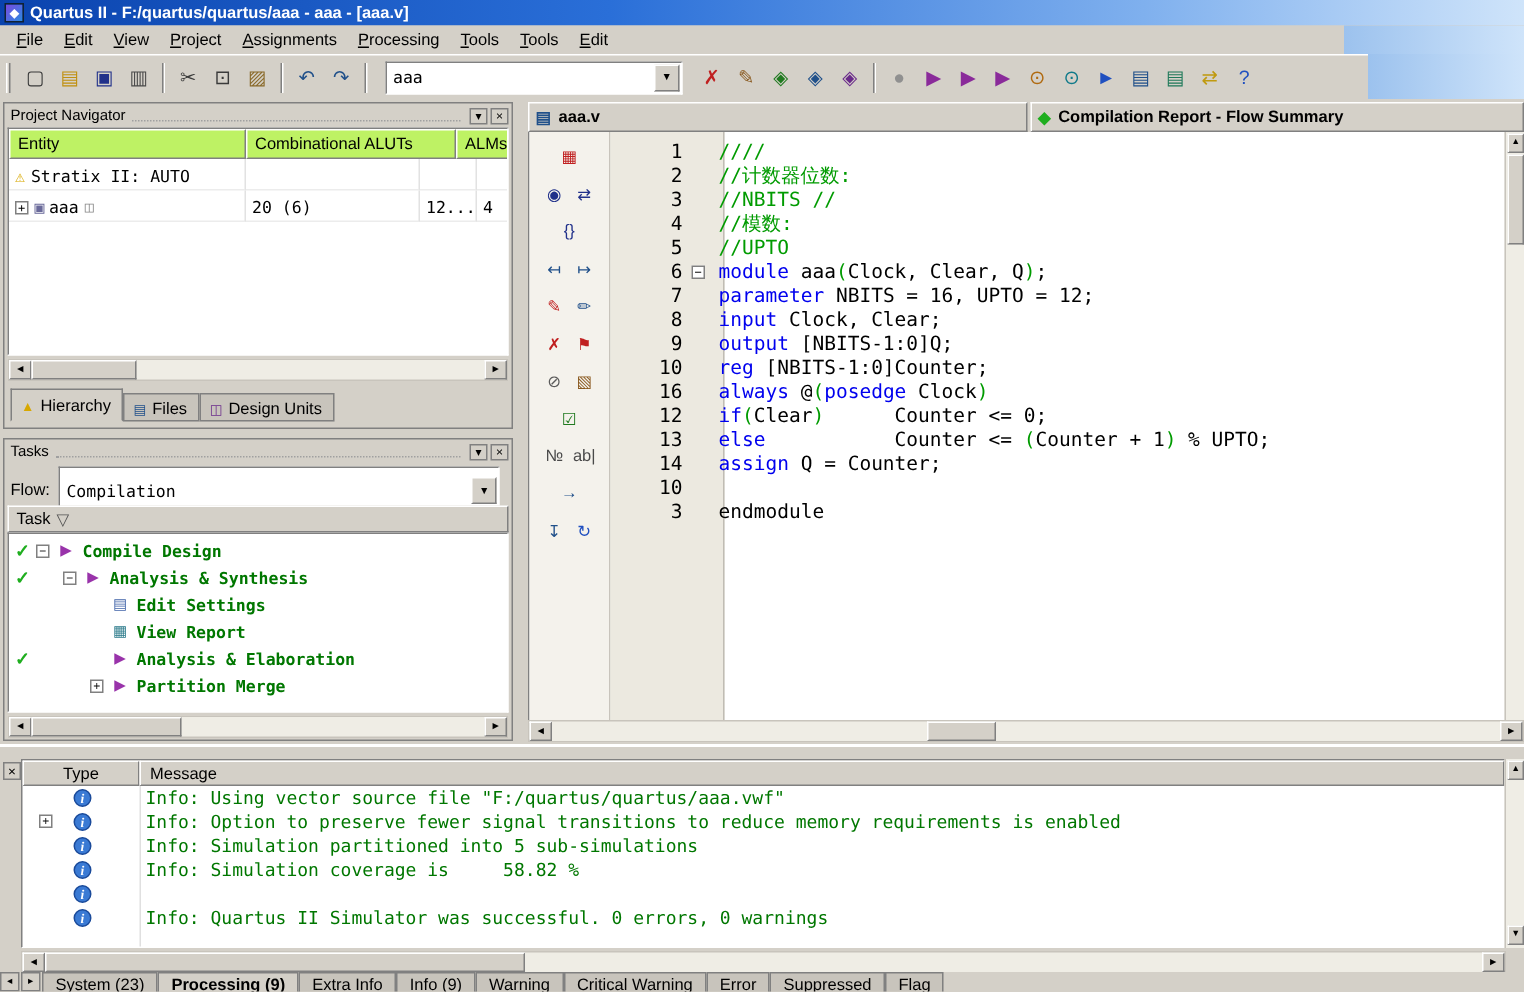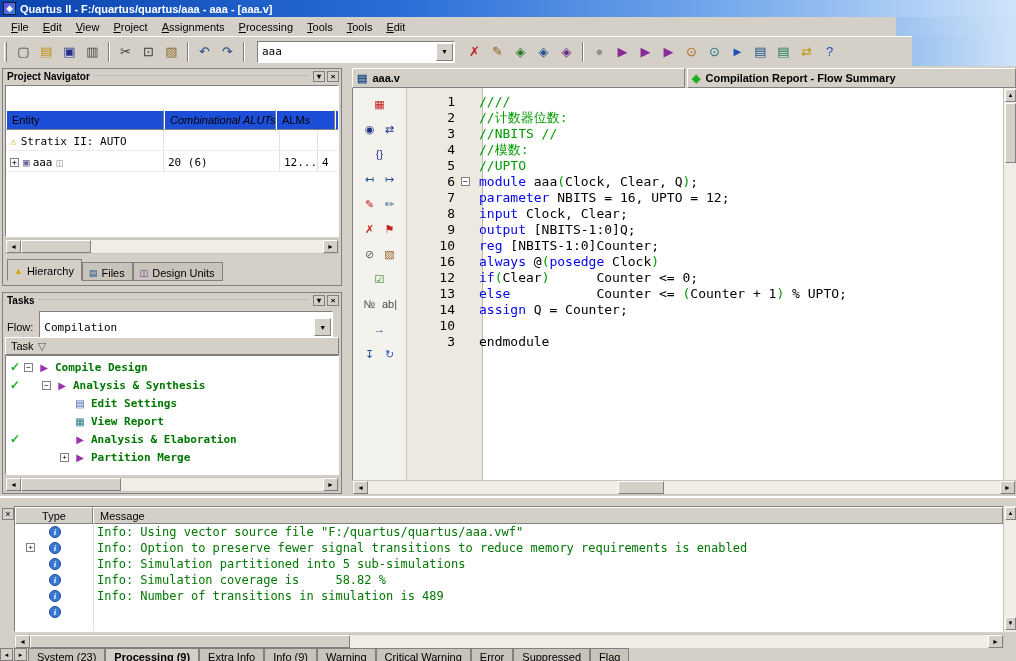--- a/index.html
+++ b/index.html
@@ -20,28 +20,28 @@
 
   .toolbar{position:absolute;left:0;top:36px;width:1016px;height:30px;background:#d4d0c8;display:flex;align-items:center;padding-left:4px;border-top:1px solid #fff;}
   .grip{width:3px;height:20px;border-left:1px solid #fff;border-right:1px solid #808080;margin-right:5px;}
   .tbtn{width:23px;height:22px;display:flex;align-items:center;justify-content:center;font-size:13px;}
   .tsep{width:2px;height:20px;border-left:1px solid #808080;border-right:1px solid #fff;margin:0 4px;}
   .combo{width:198px;height:22px;background:#fff;border:1px solid;border-color:#808080 #fff #fff #808080;display:flex;align-items:center;margin:0 8px;}
   .combo-text{flex:1;padding-left:4px;font-family:"DejaVu Sans Mono",monospace;}
   .combo-btn{width:17px;height:18px;margin-right:1px;background:#d4d0c8;border:1px solid;border-color:#fff #808080 #808080 #fff;display:flex;align-items:center;justify-content:center;font-size:7px;}
 
   .panel{position:absolute;background:#d4d0c8;border:1px solid #808080;}
-  .panel-header{height:14px;display:flex;align-items:center;font-size:10px;padding:0 2px 0 4px;font-weight:bold;}
+  .panel-header{height:14px;display:flex;align-items:flex-end;font-size:10px;padding:0 2px 0 4px;}
   .panel-header .ph-sp{flex:1;border-top:1px dotted #a0a0a0;margin:0 4px;height:3px;}
   .ph-btn{width:12px;height:11px;border:1px solid #808080;background:#d4d0c8;font-size:8px;line-height:9px;text-align:center;margin-left:2px;}
 
   .pn-panel{left:2px;top:68px;width:340px;height:218px;}
   .pn-table{position:absolute;left:2px;top:16px;width:334px;height:152px;background:#fff;border:1px solid;border-color:#808080 #fff #fff #808080;overflow:hidden;}
   .pn-head{display:flex;}
-  .pn-hcell{height:20px;background:#1d4ed8;border:1px solid;border-color:#fff #808080 #808080 #fff;padding:3px 0 0 5px;flex:none;overflow:hidden;white-space:nowrap;margin-top:24px;}
+  .pn-hcell{height:20px;background:#bef264;border:1px solid;border-color:#fff #808080 #808080 #fff;padding:3px 0 0 5px;flex:none;overflow:hidden;white-space:nowrap;}
   .pn-row{display:flex;height:21px;font-family:"DejaVu Sans Mono",monospace;font-size:11px;}
   .pn-cell{flex:none;border-right:1px solid #e2e2e2;border-bottom:1px solid #ececec;padding:3px 2px 0 4px;display:flex;align-items:center;overflow:hidden;white-space:nowrap;}
   .expander{width:9px;height:9px;border:1px solid #808080;background:#fff;font-size:8px;line-height:7px;text-align:center;margin-right:4px;flex:none;}
   .warn{color:#d8a800;font-size:11px;margin-right:4px;}
   .chipic{color:#6a6a9a;margin-right:3px;}
   .blockic{color:#8a8a8a;margin-left:4px;font-size:10px;}
   .hscroll{position:absolute;height:15px;background:#efede5;border:1px solid #c8c4bc;display:flex;align-items:center;}
   .sb-btn{width:15px;height:13px;background:#d4d0c8;border:1px solid;border-color:#fff #808080 #808080 #fff;font-size:7px;text-align:center;line-height:11px;flex:none;}
   .sb-thumb{height:13px;background:#d4d0c8;border:1px solid;border-color:#fff #808080 #808080 #fff;flex:none;}
   .pn-hscroll{left:2px;top:170px;width:334px;}
@@ -174,21 +174,21 @@
   <div class="panel pn-panel">
     <div class="panel-header">
       <span>Project Navigator</span>
       <span class="ph-sp"></span>
       <span class="ph-btn">▾</span>
       <span class="ph-btn">×</span>
     </div>
     <div class="pn-table">
       <div class="pn-head" id="pn-head">
           <div class="pn-hcell" style="width: 158px;">Entity</div>
-          <div class="pn-hcell" style="width: 112px; font-style: italic;">Combinational ALUTs</div>
+          <div class="pn-hcell" style="width: 140px;">Combinational ALUTs</div>
           <div class="pn-hcell" style="width: 59px;">ALMs</div>
           <div class="pn-hcell" style="width: 44px;">De</div>
         </div>
       <div id="pn-rows">
           <div class="pn-row">
             <div class="pn-cell" style="width: 158px;">
               <span class="warn">⚠</span>
               <span>Stratix II: AUTO</span>
             </div>
             <div class="pn-cell" style="width: 116px;"></div>
@@ -401,24 +401,24 @@
           <div class="msg-row">
             <span class="msg-info">i</span>
             <span class="msg-text">Info: Simulation partitioned into 5 sub-simulations</span>
           </div>
           <div class="msg-row">
             <span class="msg-info">i</span>
             <span class="msg-text">Info: Simulation coverage is     58.82 %</span>
           </div>
           <div class="msg-row">
             <span class="msg-info">i</span>
-            <span class="msg-text">Info: Number of transitions in simulation is 489</span>
-          </div>
-          <div class="msg-row">
-            <span class="msg-info">i</span>
+          </div>
+          <div class="msg-row">
+            <span class="msg-info">i</span>
+            <span class="msg-text">Info: Quartus II Simulator was successful. 0 errors, 0 warnings</span>
           </div>
         </div>
       <div class="msg-coldiv"></div>
     </div>
     <div class="msg-vscroll">
       <div class="vs-btn">▲</div>
       <div class="vs-btn" style="position:absolute;bottom:1px">▼</div>
     </div>
     <div class="hscroll msg-hscroll">
       <span class="sb-btn">◄</span>

